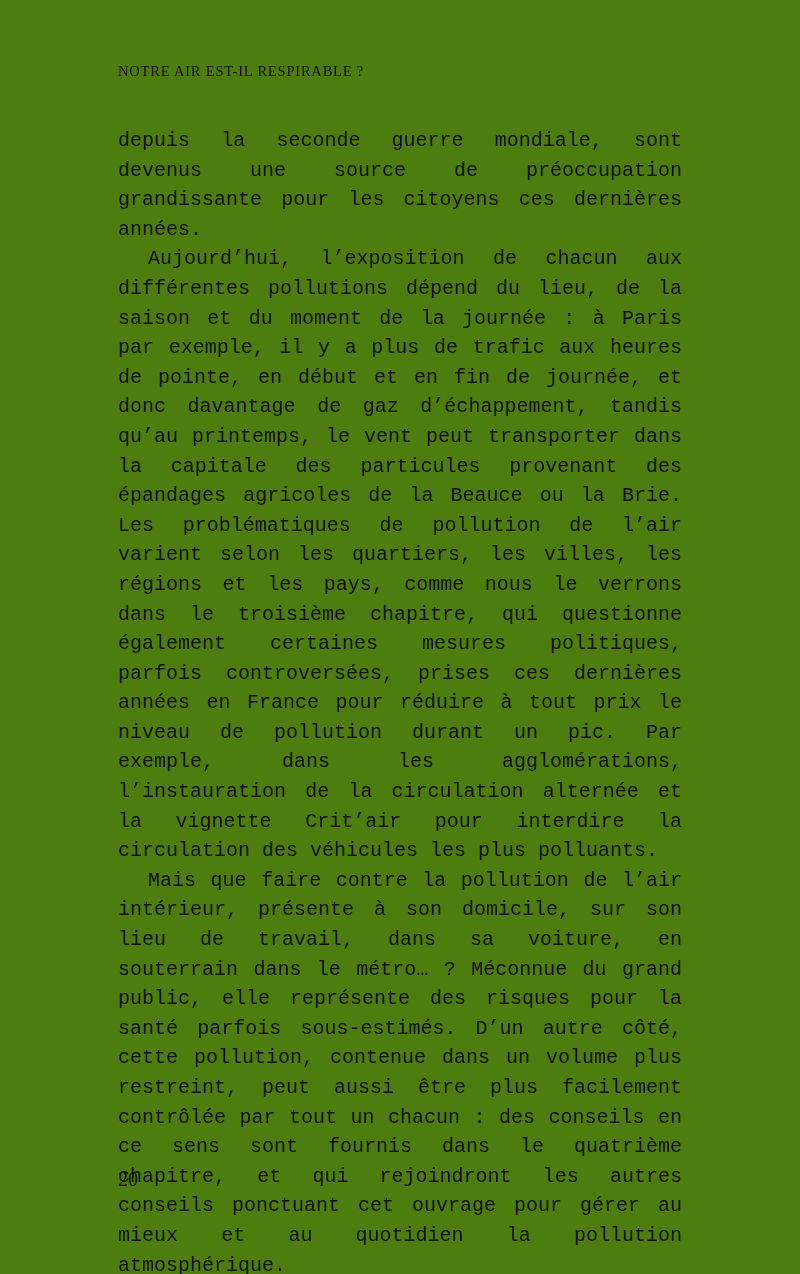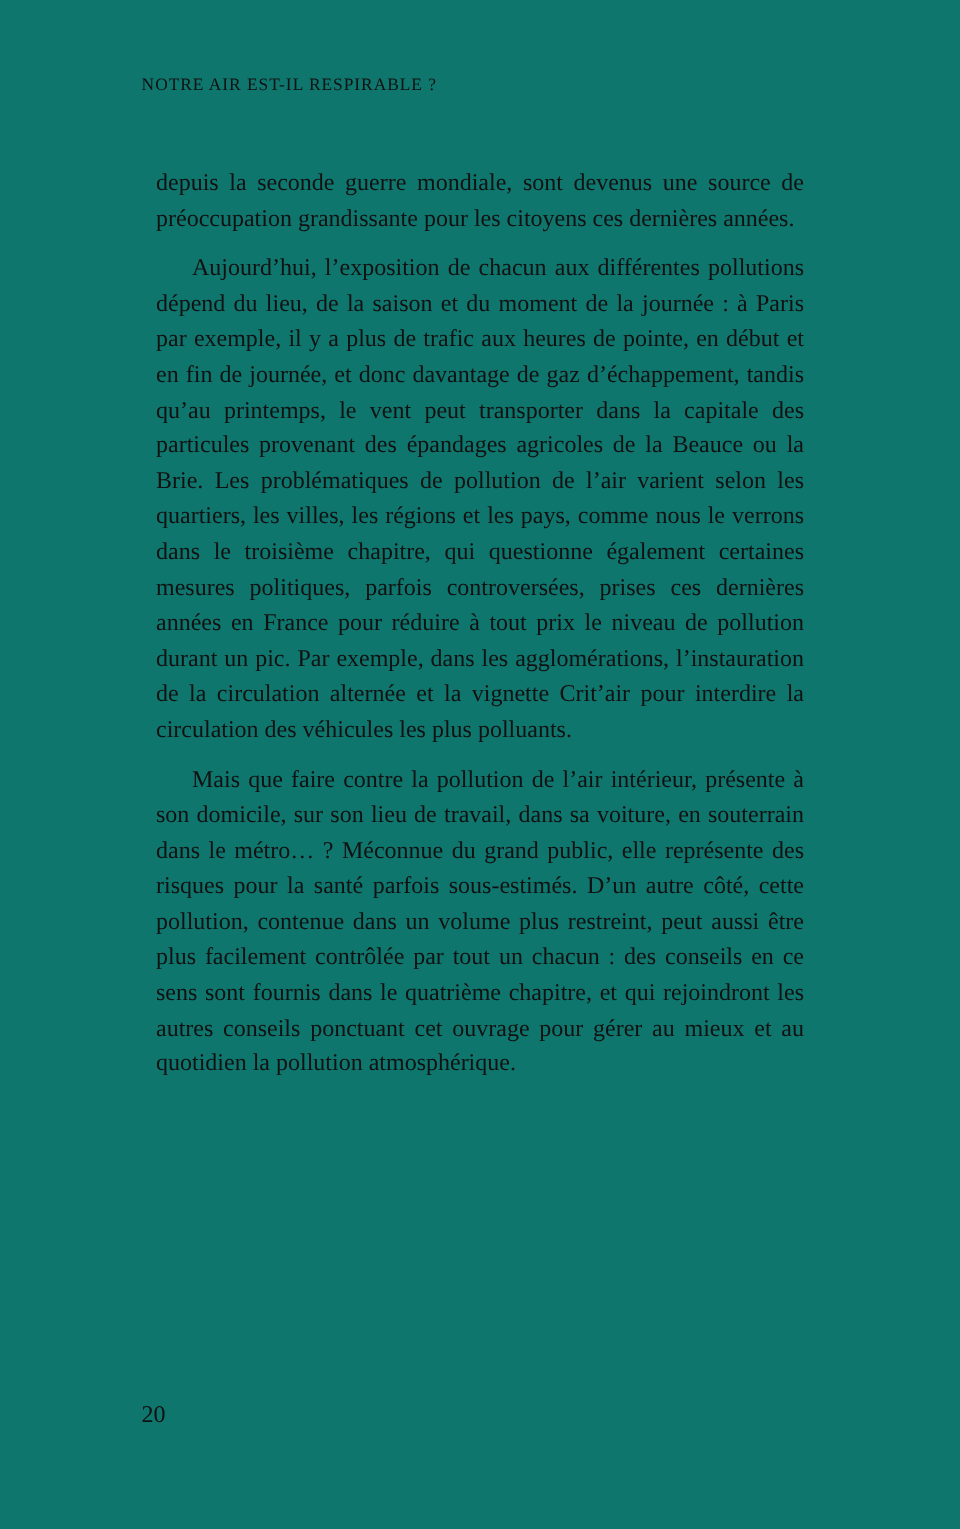--- a/index.html
+++ b/index.html
@@ -11,21 +11,21 @@
     width: 800px;
     height: 1274px;
     position: relative;
     font-family: "Liberation Serif", "DejaVu Serif", serif;
     color: #1a1a1a;
     overflow: hidden;
   }
   .page {
     position: absolute;
     inset: 0;
-    background: #0f766e;
+    background: #4d7c0f;
   }
   .running-header {
     position: absolute;
     top: 63px;
     left: 118px;
     right: 118px;
     font-size: 14.5px;
     letter-spacing: 0.8px;
     font-weight: 400;
     color: #111111;
@@ -34,22 +34,23 @@
     position: absolute;
     top: 126px;
     left: 118px;
     width: 564px;
     font-size: 20px;
     line-height: 29.6px;
     text-align: justify;
     color: #111111;
   }
   .body-text p {
-    margin: 12px;
+    margin: 0;
     padding: 0;
+    font-family: Liberation Mono, monospace;
   }
   .body-text p.indented {
     text-indent: 30px;
   }
   .page-number {
     position: absolute;
     left: 118px;
     top: 1168px;
     font-size: 20px;
     color: #111111;

